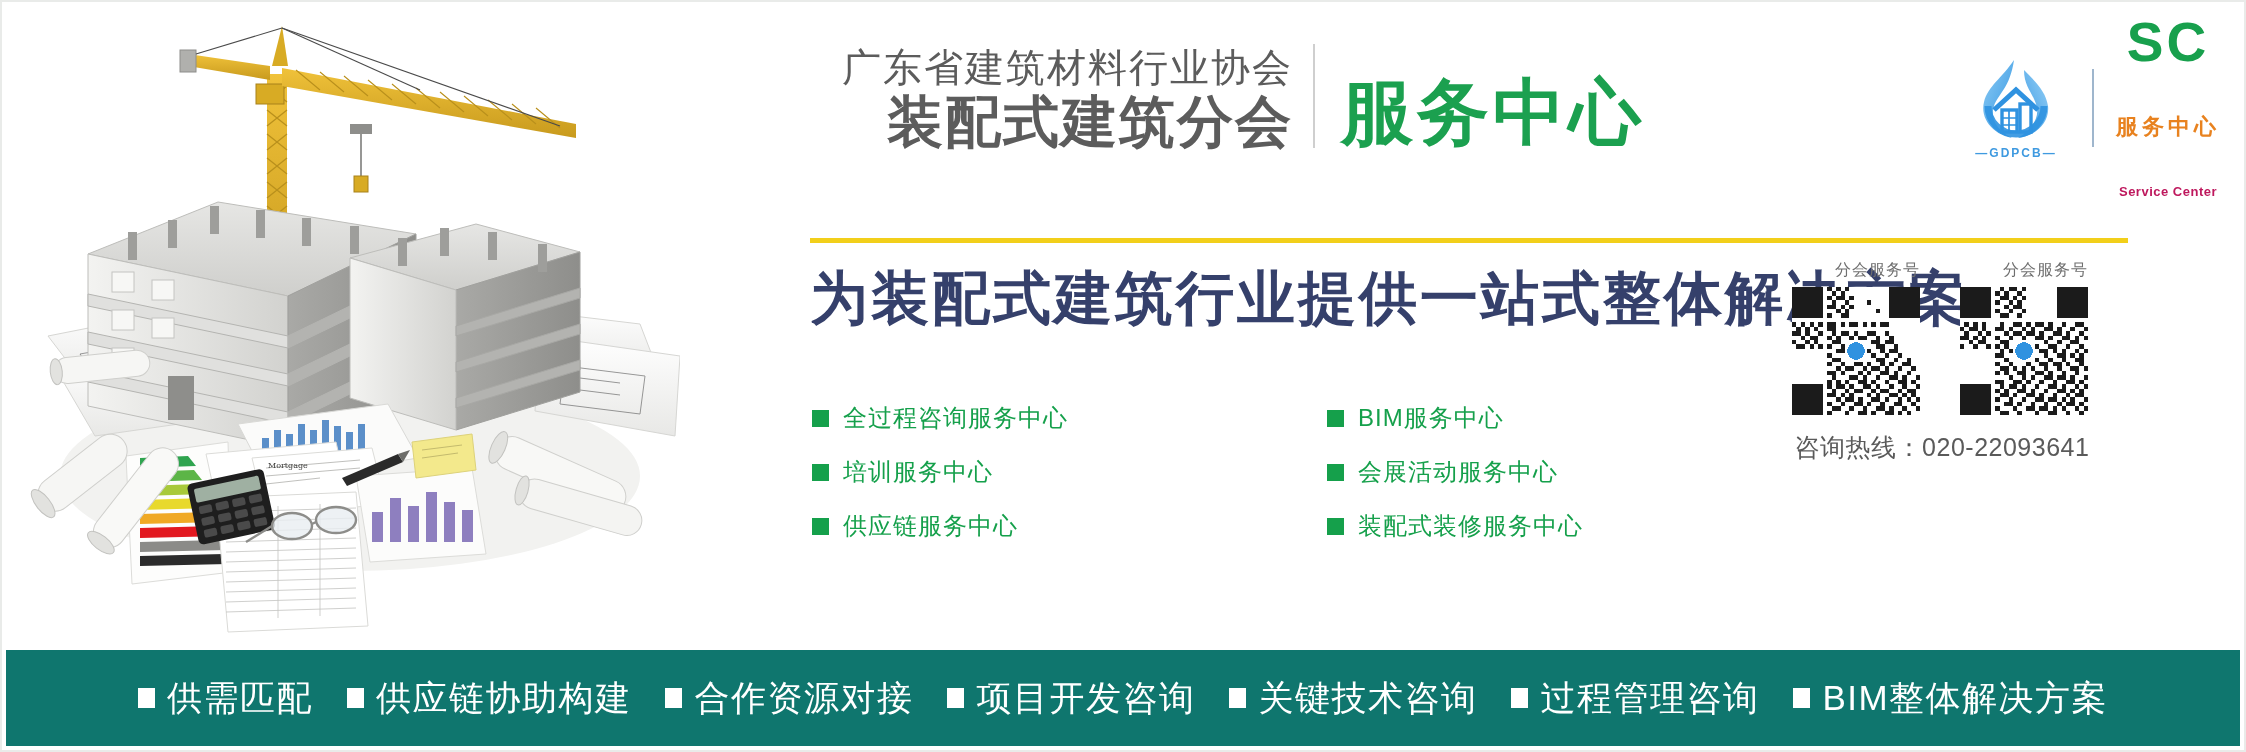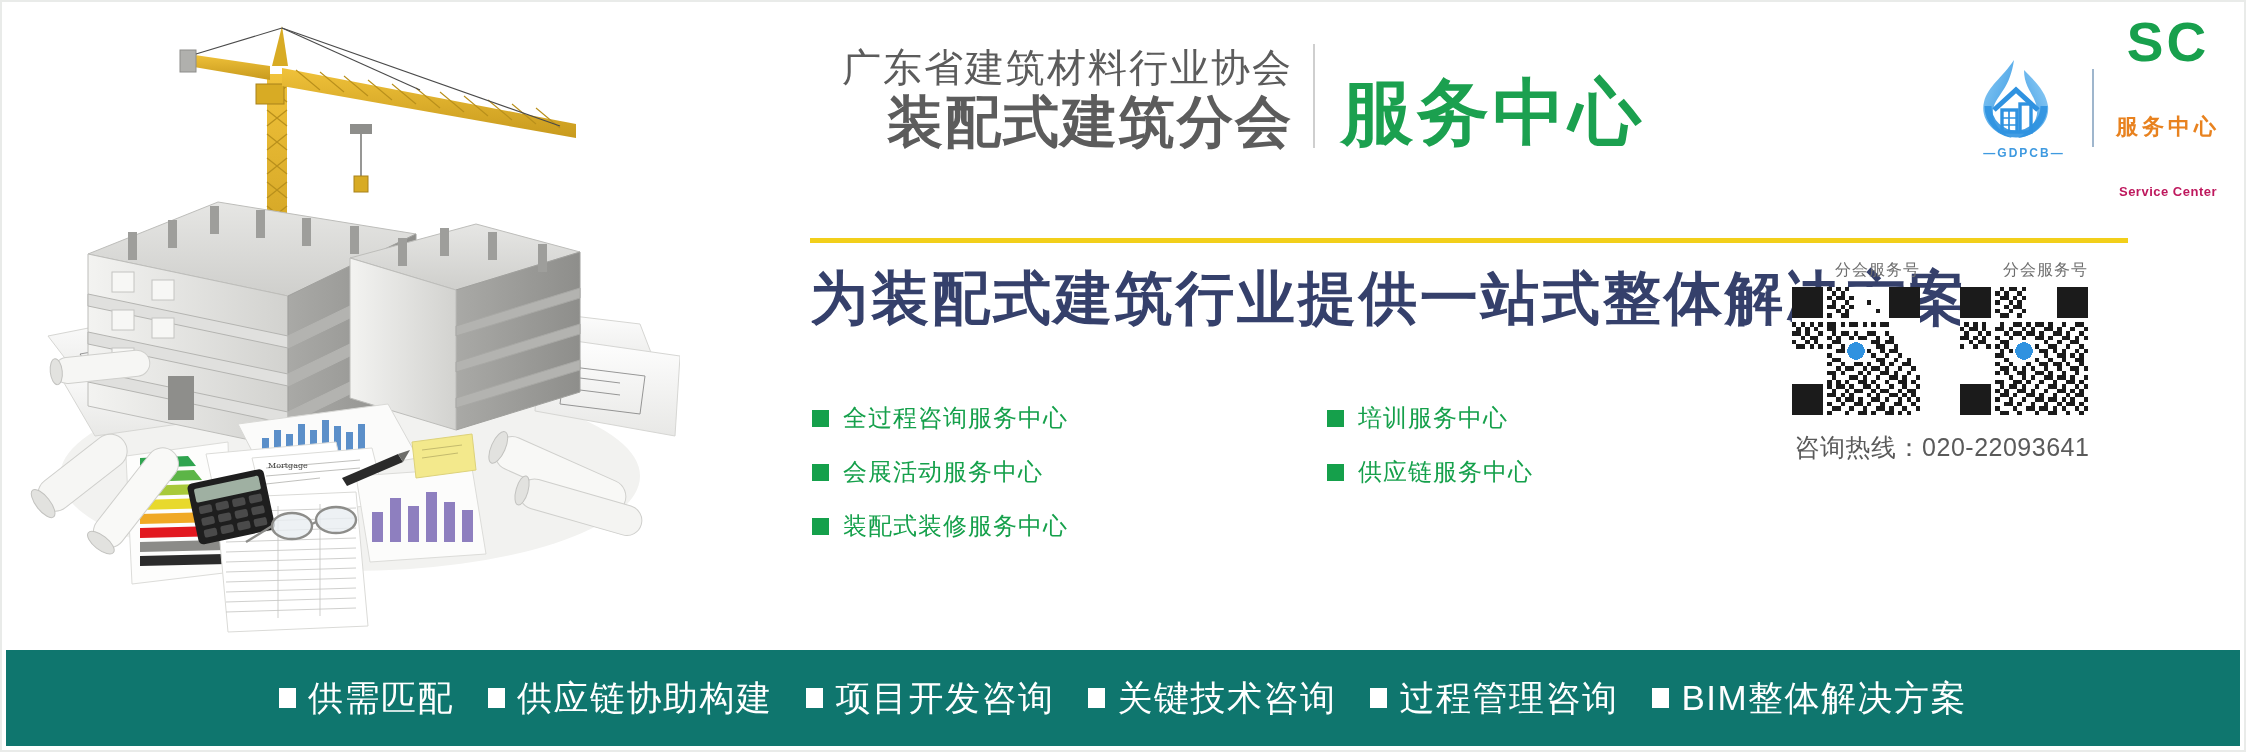--- a/index.html
+++ b/index.html
@@ -90,21 +90,21 @@
     font-size: 24px; color: #15a04b; font-weight: 400; letter-spacing: 1px;
   }
 
   
   #logo-block {
     position: absolute; left: 1270px; top: 14px;
     display: flex; align-items: center;
   }
   #logo-mark { position: relative; width: 108px; height: 104px; }
   #logo-mark .gdpcb {
-    position: absolute; left: 8px; bottom: 0; width: 108px;
+    position: absolute; left: 0; bottom: 0; width: 108px;
     text-align: center; font-size: 12px; font-weight: bold;
     color: #3f9ae0; letter-spacing: 2px;
   }
   #logo-divider { width: 2px; height: 78px; background: #9fb6cd; margin: 0 22px; }
   #logo-text { display: flex; flex-direction: column; align-items: center; gap: 41px; }
   .sc-text {
     font-size: 55px; font-weight: bold; color: #18a04d;
     letter-spacing: 3px; line-height: 0.95;
   }
   .sc-cn {
@@ -408,20 +408,24 @@
     </div>
 
     <div id="yellow-rule"></div>
 
     <div id="tagline">为装配式建筑行业提供一站式整体解决方案</div>
 
     <div id="service-list">
       <div class="svc-item">
         <span class="svc-bullet"></span>
         <span class="svc-label">全过程咨询服务中心</span>
+      </div>
+      <div class="svc-item">
+        <span class="svc-bullet"></span>
+        <span class="svc-label">BIM服务中心</span>
       </div>
       <div class="svc-item">
         <span class="svc-bullet"></span>
         <span class="svc-label">培训服务中心</span>
       </div>
       <div class="svc-item">
         <span class="svc-bullet"></span>
         <span class="svc-label">会展活动服务中心</span>
       </div>
       <div class="svc-item">
@@ -569,20 +573,24 @@
       <div class="ft-item">
         <span class="ft-bullet"></span>
         <span class="ft-label">供需匹配</span>
       </div>
       <div class="ft-item">
         <span class="ft-bullet"></span>
         <span class="ft-label">供应链协助构建</span>
       </div>
       <div class="ft-item">
         <span class="ft-bullet"></span>
+        <span class="ft-label">合作资源对接</span>
+      </div>
+      <div class="ft-item">
+        <span class="ft-bullet"></span>
         <span class="ft-label">项目开发咨询</span>
       </div>
       <div class="ft-item">
         <span class="ft-bullet"></span>
         <span class="ft-label">关键技术咨询</span>
       </div>
       <div class="ft-item">
         <span class="ft-bullet"></span>
         <span class="ft-label">过程管理咨询</span>
       </div>

